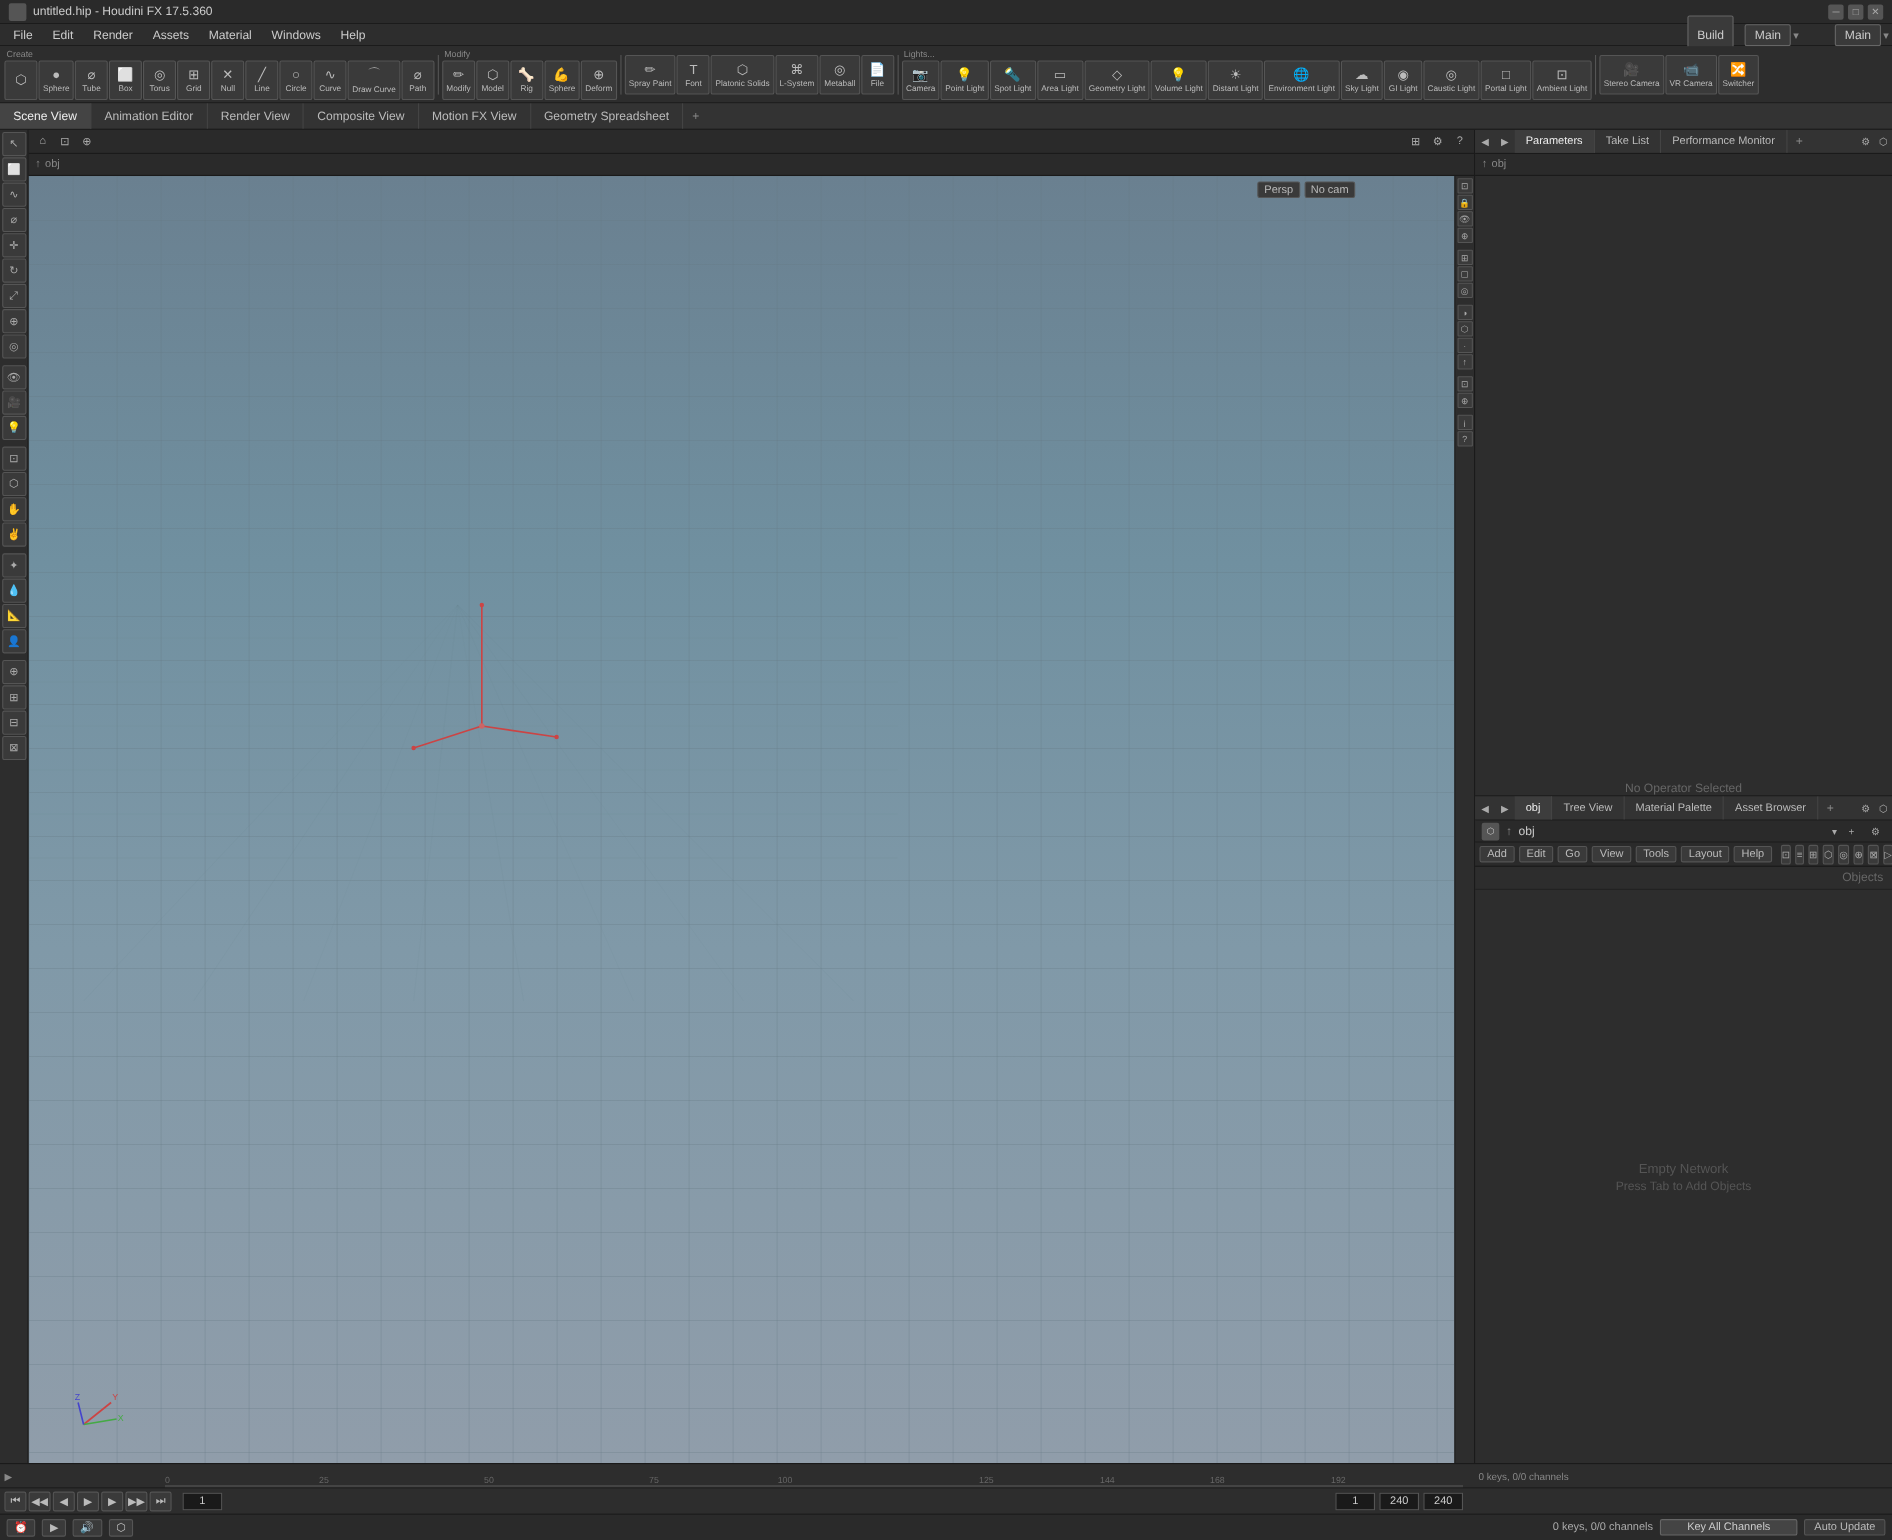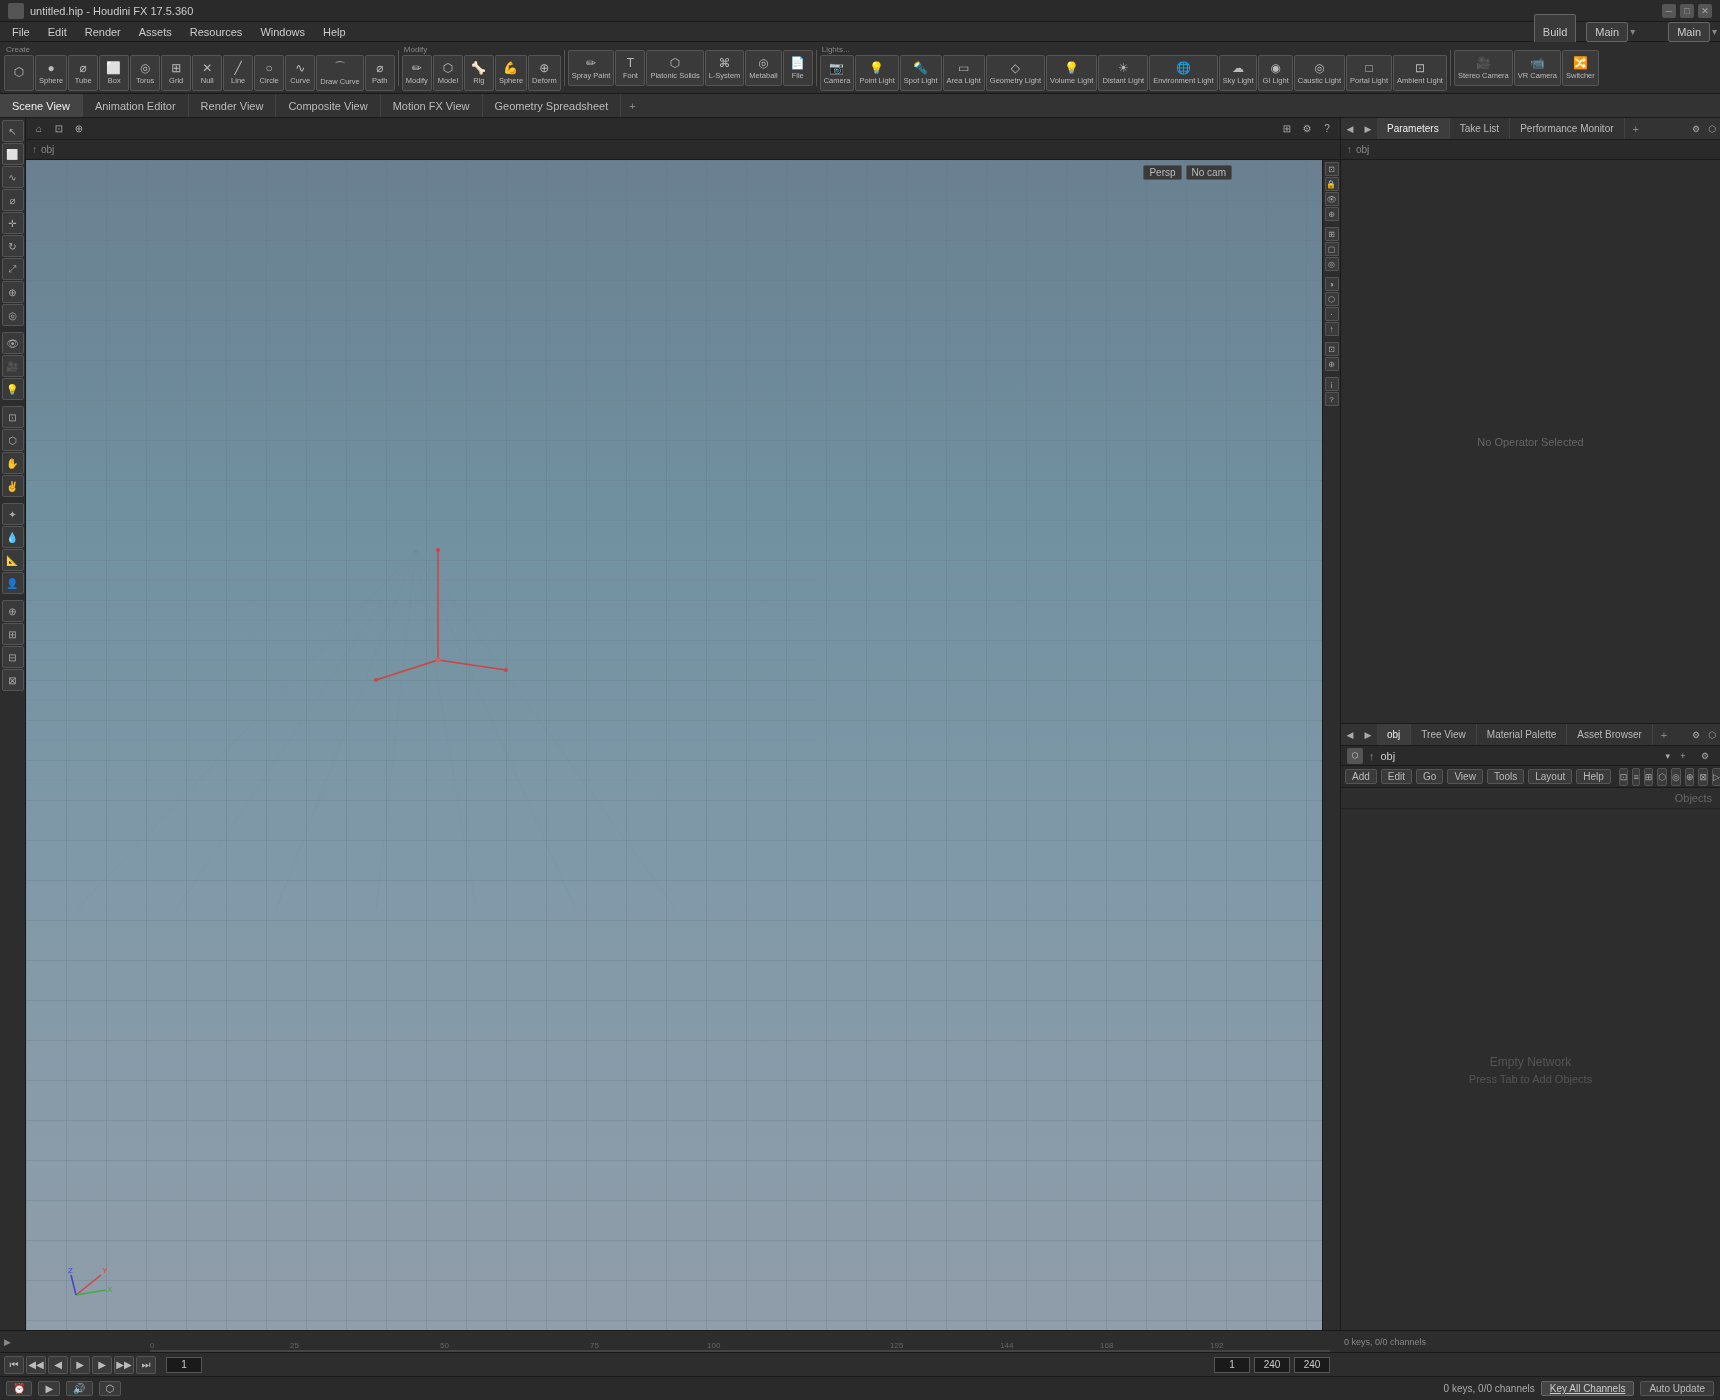--- a/index.html
+++ b/index.html
@@ -202,21 +202,21 @@
       border-right: 1px solid #444;
       height: 100%;
       display: flex;
       align-items: center;
       font-size: 10px;
     }
     .panel-tab.active { background: #3d3d3d; color: #eee; }
     .panel-content {
       flex: 1;
       display: flex;
-      align-items: center;
+      align-items: flex-end;
       justify-content: center;
       color: #666;
       font-size: 11px;
     }
     .panel-header {
       background: #2a2a2a;
       height: 20px;
       display: flex;
       align-items: center;
       padding: 0 6px;
@@ -322,23 +322,22 @@
       display: flex;
       align-items: center;
       gap: 6px;
     }
     .key-channels-btn {
       background: #444;
       border: 1px solid #666;
       border-radius: 2px;
       color: #ccc;
       font-size: 10px;
-      padding: 1px 8px;
-      cursor: pointer;
-      text-decoration: underline;
+      padding: 1px 24px;
+      cursor: pointer;
     }
     .auto-update-btn {
       background: #3a3a3a;
       border: 1px solid #555;
       border-radius: 2px;
       color: #bbb;
       font-size: 10px;
       padding: 1px 8px;
       cursor: pointer;
     }
@@ -509,21 +508,21 @@
     <div class="title-bar-btn">□</div>
     <div class="title-bar-btn">✕</div>
   </div>
 </div>
 
 <div class="menu-bar">
   <div class="menu-item">File</div>
   <div class="menu-item">Edit</div>
   <div class="menu-item">Render</div>
   <div class="menu-item">Assets</div>
-  <div class="menu-item">Resources</div>
+  <div class="menu-item">Material</div>
   <div class="menu-item">Windows</div>
   <div class="menu-item">Help</div>
   <div style="flex:1"></div>
   <button class="build-btn">Build</button>
   <div style="width:6px"></div>
   <button class="desktop-btn">Main</button>
   <div style="width:4px; color:#888; font-size:10px">▾</div>
   <div style="width:30px"></div>
   <button class="desktop-btn">Main</button>
   <div style="width:4px; color:#888; font-size:10px">▾</div>

